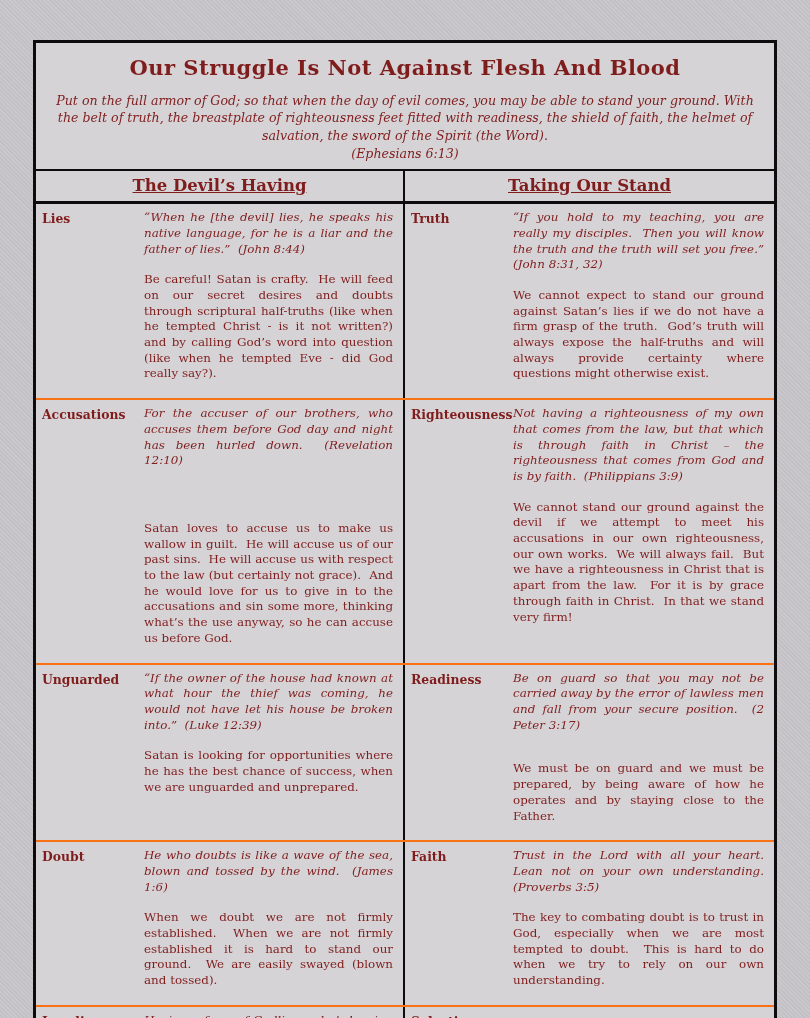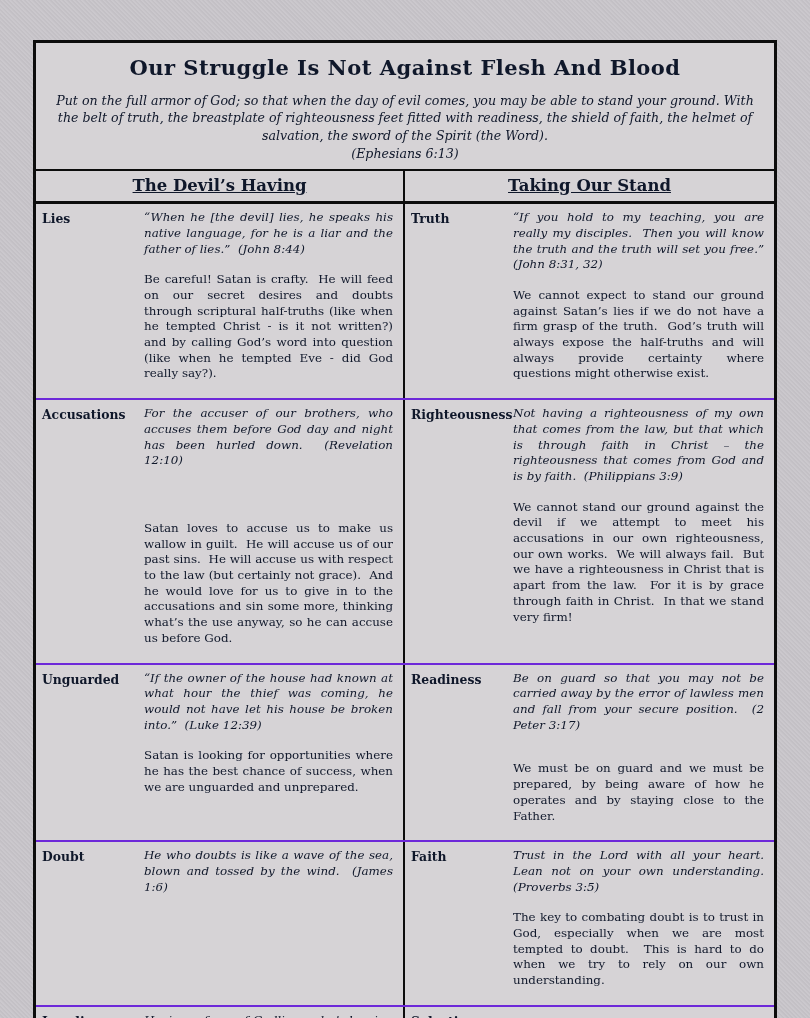--- a/index.html
+++ b/index.html
@@ -5,21 +5,21 @@
   html, body { margin: 0; padding: 0; }
   .viewport {
     width: 810px;
     height: 1018px;
     background: #c9c6cb;
     background-image: repeating-linear-gradient(
       45deg,
       rgba(255,255,255,0.035) 0px, rgba(255,255,255,0.035) 1px,
       rgba(0,0,0,0.03) 2px, rgba(0,0,0,0.03) 3px);
     font-family: "DejaVu Serif", "Liberation Serif", serif;
-    color: #0f172a;
+    color: #7f1d1d;
     overflow: hidden;
     box-sizing: border-box;
   }
   .sheet {
     box-sizing: border-box;
     width: 744px;
     margin: 40px auto 0 auto;
     min-height: 962px;
     background: #d6d3d6;
     border: 3px solid #0c0c0c;
@@ -59,21 +59,21 @@
     font-size: 16.5px;
     padding: 5px 4px 6px 4px;
   }
   .header-cell.left { border-right: 2px solid #0c0c0c; }
   .header-cell span { text-decoration: underline; }
   
   .trow {
     display: grid;
     grid-template-columns: 1fr 1fr;
   }
-  .trow + .trow { border-top: 2px solid #6d28d9; }
+  .trow + .trow { border-top: 2px solid #f97316; }
   .cell {
     display: flex;
     box-sizing: border-box;
     padding: 6px 10px 16px 6px;
   }
   .cell.left { border-right: 2px solid #0c0c0c; }
   .label {
     width: 102px;
     flex: 0 0 102px;
     font-weight: bold;
@@ -159,20 +159,21 @@
           <p class="body">We must be on guard and we must be prepared, by being aware of how he operates and by staying close to the Father.</p>
         </div>
       </div>
     </div>
 
     <div class="trow">
       <div class="cell left">
         <div class="label">Doubt</div>
         <div class="texts">
           <p class="quote">He who doubts is like a wave of the sea, blown and tossed by the wind.  (James 1:6)</p>
+          <p class="body">When we doubt we are not firmly established.  When we are not firmly established it is hard to stand our ground.  We are easily swayed (blown and tossed).</p>
         </div>
       </div>
       <div class="cell">
         <div class="label">Faith</div>
         <div class="texts">
           <p class="quote">Trust in the Lord with all your heart.  Lean not on your own understanding.  (Proverbs 3:5)</p>
           <p class="body">The key to combating doubt is to trust in God, especially when we are most tempted to doubt.  This is hard to do when we try to rely on our own understanding.</p>
         </div>
       </div>
     </div>

